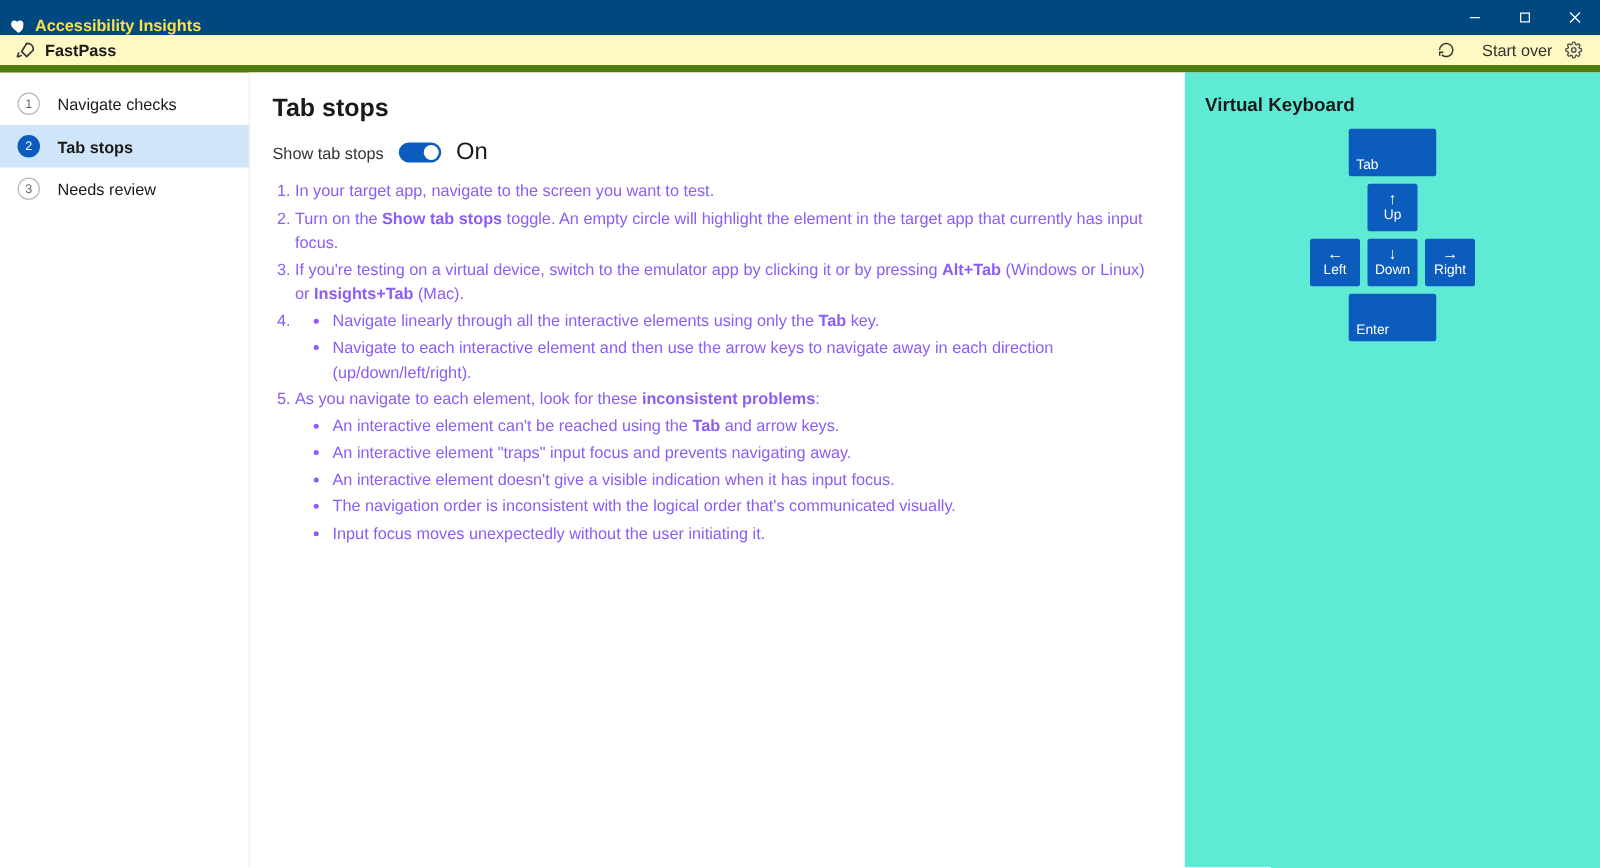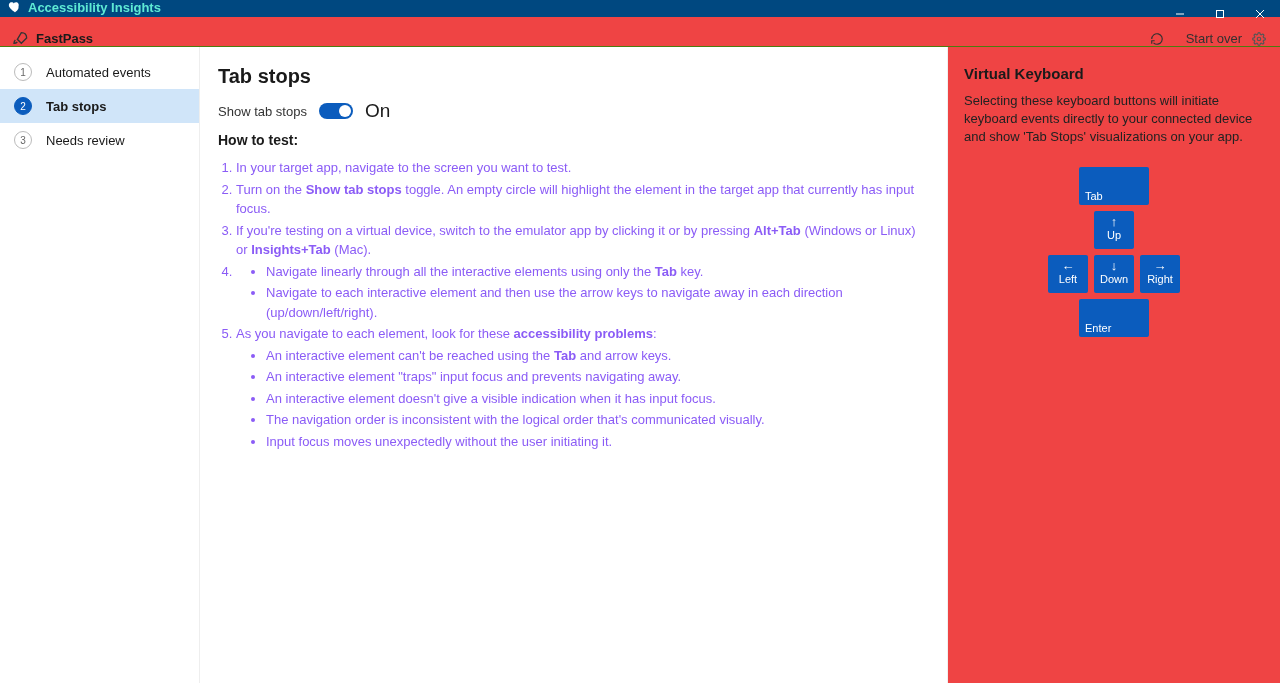--- a/index.html
+++ b/index.html
@@ -1,27 +1,27 @@
 <!DOCTYPE html>
 <html><head>
 <meta charset="utf-8">
 <style>
   * { box-sizing: border-box; margin: 0; padding: 0; }
   body { font-family: "Segoe UI", Arial, sans-serif; font-size: 13px; color: #1a1a1a; background: #ffffff; width: 1280px; height: 694px; overflow: hidden; }
 
   
-  .titlebar { height: 17px; background: #004880; color: #5eead4; display: flex; align-items: flex-start; padding-left: 8px; }
+  .titlebar { height: 28px; background: #004880; color: #fde047; display: flex; align-items: flex-end; padding-left: 8px; }
   .titlebar .heart-icon { width: 14px; height: 14px; margin-right: 6px; display: inline-flex; align-items: center; justify-content: center; }
   .titlebar .app-title { font-size: 13px; font-weight: 600; }
   .titlebar .window-controls { margin-left: auto; display: flex; }
   .titlebar .wc { width: 40px; height: 28px; display: flex; align-items: center; justify-content: center; cursor: pointer; }
   .titlebar .wc svg { width: 10px; height: 10px; }
 
   
-  .subheader { height: 30px; display: flex; align-items: flex-end; border-bottom: 1px solid #4d7c0f; background: #ef4444; }
+  .subheader { height: 30px; display: flex; align-items: center; border-bottom: 6px solid #4d7c0f; background: #fef9c3; }
   .subheader-left { width: 200px; display: flex; align-items: center; padding-left: 12px; gap: 8px; }
   .subheader-left .rocket-icon { width: 16px; height: 16px; color: #333; }
   .subheader-left .fastpass-label { font-weight: 600; font-size: 13px; }
   .subheader-right { margin-left: auto; display: flex; align-items: center; gap: 10px; padding-right: 14px; }
   .start-over { display: flex; align-items: center; gap: 22px; cursor: pointer; color: #323130; }
   .start-over .refresh-icon { width: 14px; height: 14px; }
   .gear-icon { width: 14px; height: 14px; cursor: pointer; color: #555; }
 
   
   .body { display: flex; height: calc(694px - 28px - 30px); }
@@ -40,21 +40,21 @@
   .toggle { width: 34px; height: 16px; border-radius: 8px; background: #0b5cbd; position: relative; cursor: pointer; }
   .toggle .knob { width: 12px; height: 12px; border-radius: 50%; background: #ffffff; position: absolute; top: 2px; right: 2px; }
   .toggle-state { font-size: 19px; }
   .howto-title { font-weight: 700; font-size: 14px; margin-bottom: 10px; }
   .steps { font-size: 13px; line-height: 1.5; color: #8b5cf6; }
   .steps ol { padding-left: 18px; }
   .steps ul { padding-left: 30px; list-style: disc; margin: 2px 0; }
   .steps li { margin-bottom: 2px; }
   .steps b { font-weight: 700; }
 
-  .right { width: 332px; padding: 18px 16px; background: #ef4444; }
+  .right { width: 332px; padding: 18px 16px; background: #5eead4; }
   .right h2 { font-size: 15px; font-weight: 600; margin-bottom: 10px; }
   .right .vk-desc { font-size: 13px; line-height: 1.4; color: #222222; margin-bottom: 20px; }
   .keypad { display: flex; flex-direction: column; align-items: center; gap: 6px; }
   .keyrow { display: flex; gap: 6px; }
   .key { background: #0b5cbd; color: #ffffff; border-radius: 2px; display: flex; flex-direction: column; align-items: center; justify-content: center; font-size: 11px; cursor: pointer; padding-bottom: 3px; }
   .key.wide { width: 70px; height: 38px; justify-content: flex-end; align-items: flex-start; padding-left: 6px; }
   .key.sq { width: 40px; height: 38px; }
   .key .arrow { font-size: 13px; line-height: 1; margin-bottom: 1px; }
 </style>
 </head>
@@ -113,69 +113,67 @@
         </svg>
     </span>
   </div>
 </div>
 
 <div class="body">
 
   <div class="sidebar">
     <div class="side-item">
       <span class="circle">1</span>
-      <span class="side-label">Automated events</span>
+      <span class="side-label">Navigate checks</span>
     </div>
     <div class="side-item active">
       <span class="circle">2</span>
       <span class="side-label">Tab stops</span>
     </div>
     <div class="side-item">
       <span class="circle">3</span>
       <span class="side-label">Needs review</span>
     </div>
   </div>
 
   <div class="main">
     <h1>Tab stops</h1>
     <div class="toggle-row">
       <span class="toggle-label">Show tab stops</span>
       <div class="toggle">
           <div class="knob"></div>
         </div>
       <span class="toggle-state">On</span>
     </div>
-    <div class="howto-title">How to test:</div>
     <div class="steps">
       <ol>
         <li><span>In your target app, navigate to the screen you want to test.</span></li>
         <li><span>Turn on the </span><b>Show tab stops</b><span> toggle. An empty circle will highlight the element in the target app that currently has input focus.</span></li>
         <li><span>If you're testing on a virtual device, switch to the emulator app by clicking it or by pressing </span><b>Alt+Tab</b><span> (Windows or Linux) or </span><b>Insights+Tab</b><span> (Mac).</span></li>
         <li>
           <ul>
             <li><span>Navigate linearly through all the interactive elements using only the </span><b>Tab</b><span> key.</span></li>
             <li><span>Navigate to each interactive element and then use the arrow keys to navigate away in each direction (up/down/left/right).</span></li>
           </ul>
         </li>
-        <li><span>As you navigate to each element, look for these </span><b>accessibility problems</b><span>:</span>
+        <li><span>As you navigate to each element, look for these </span><b>inconsistent problems</b><span>:</span>
           <ul id="step5-bullets">
               <li>An interactive element can't be reached using the <b>Tab</b> and arrow keys.</li>
               <li>An interactive element "traps" input focus and prevents navigating away.</li>
               <li>An interactive element doesn't give a visible indication when it has input focus.</li>
               <li>The navigation order is inconsistent with the logical order that's communicated visually.</li>
               <li>Input focus moves unexpectedly without the user initiating it.</li>
             </ul>
         </li>
       </ol>
     </div>
   </div>
 
   <div class="right">
     <h2>Virtual Keyboard</h2>
-    <div class="vk-desc">Selecting these keyboard buttons will initiate keyboard events directly to your connected device and show 'Tab Stops' visualizations on your app.</div>
     <div class="keypad">
       <div class="keyrow">
         <div class="key wide">
             <span>Tab</span>
           </div>
       </div>
       <div class="keyrow">
         <div class="key sq">
             <span class="arrow">↑</span>
             <span>Up</span>

